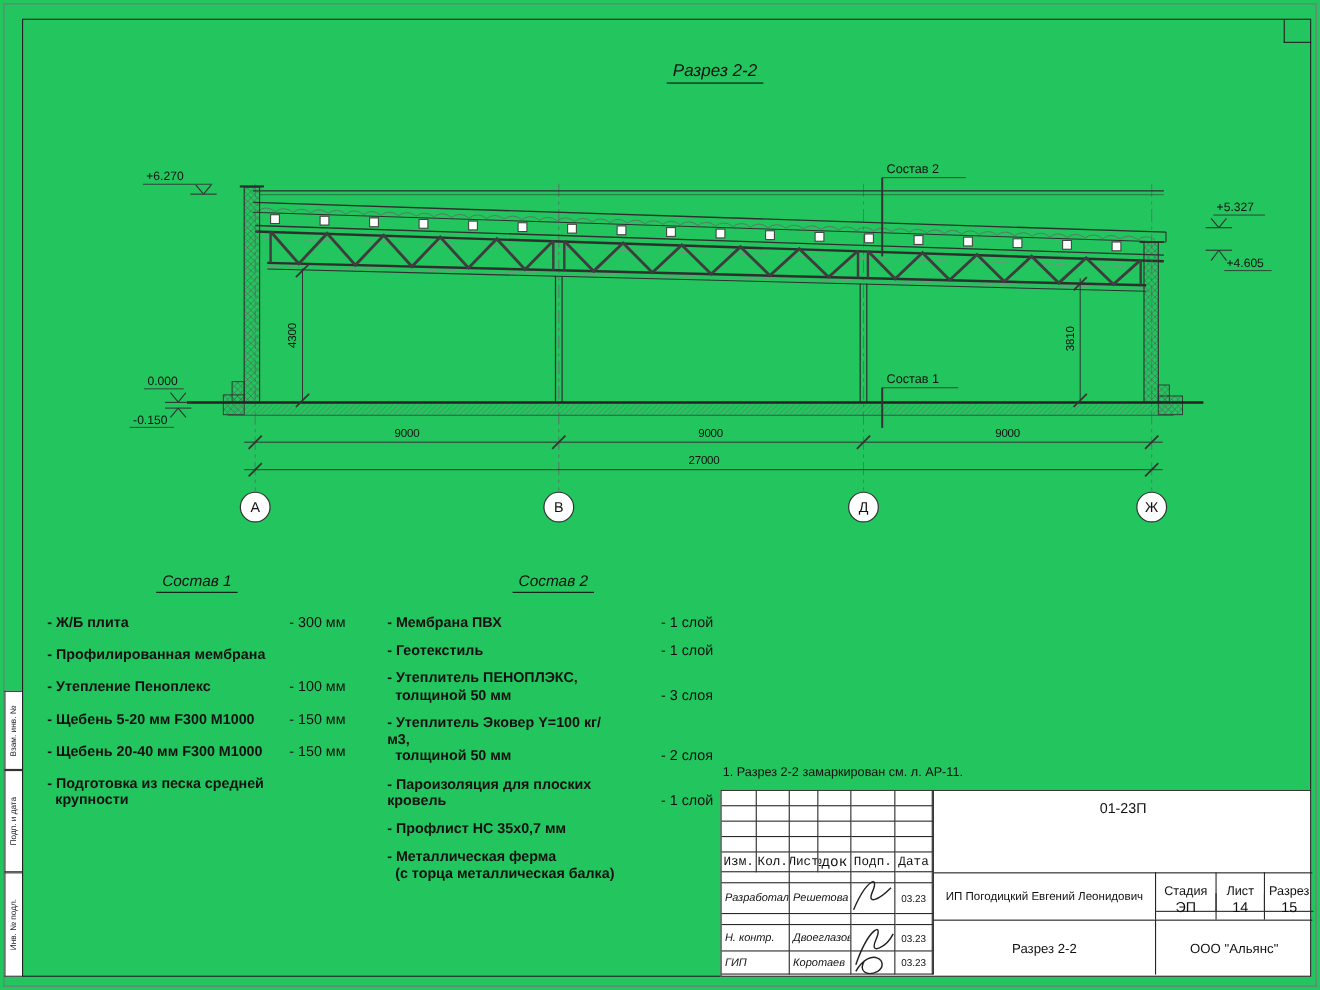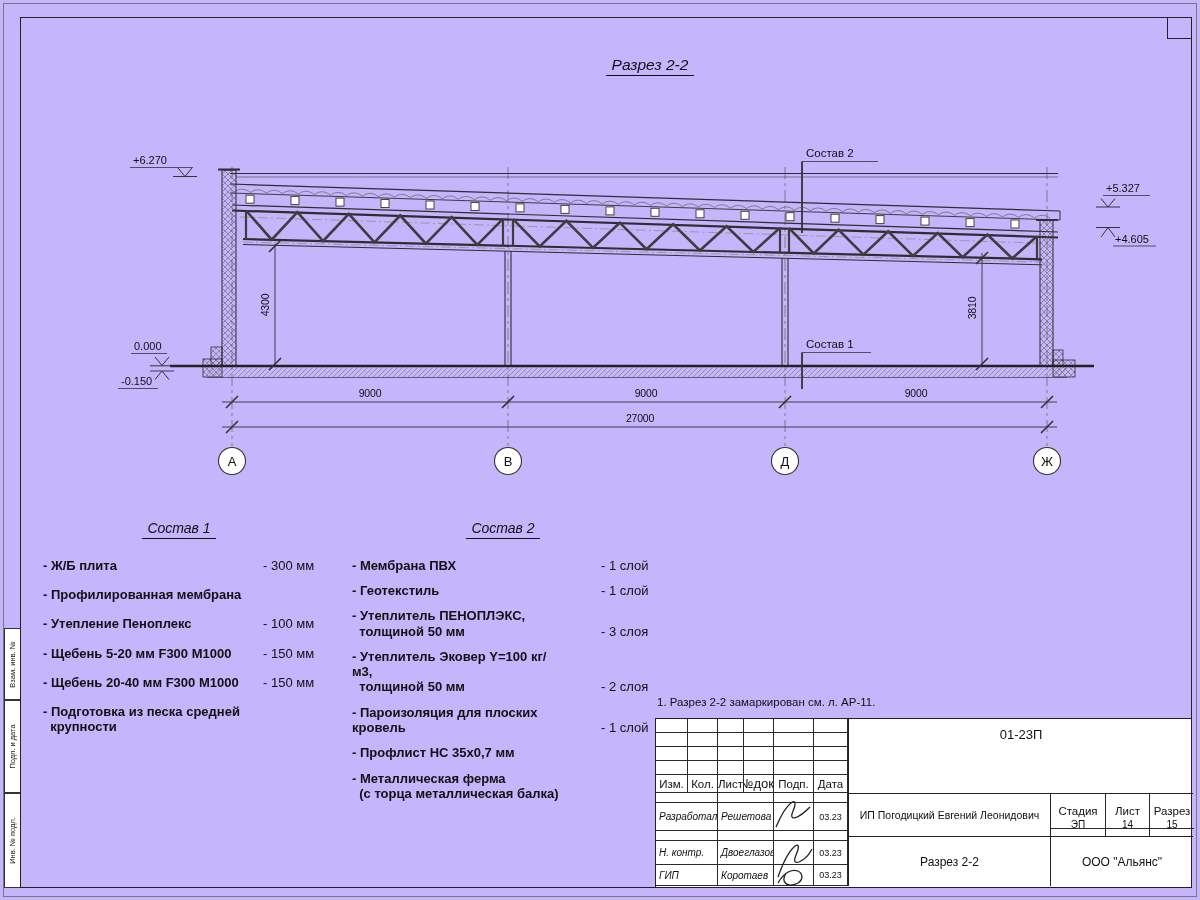--- a/index.html
+++ b/index.html
@@ -1,16 +1,16 @@
 <!DOCTYPE html>
 <html><head>
 <meta charset="utf-8">
 <style>
   html,body{margin:0;padding:0;background:#ffffff;}
-  .sheet{position:relative;width:1200px;height:900px;background:#c4b5fd;
+  .sheet{position:relative;width:1200px;height:900px;background:#22c55e;
          font-family:"Liberation Sans",sans-serif;color:#111;overflow:hidden;}
   .abs{position:absolute;}
   .outer-border{left:3px;top:3px;width:1192px;height:892px;border:1px solid #777;}
   .frame{left:20px;top:17px;width:1170px;height:869px;border:1.4px solid #222;}
   .corner-box{left:1167px;top:18px;width:24px;height:20px;border-left:1.2px solid #222;border-bottom:1.2px solid #222;}
   .dwg-title{left:520px;top:56px;width:260px;text-align:center;font-style:italic;font-size:15.5px;}
   .dwg-title span{border-bottom:1.2px solid #111;padding:0 6px 2px;}
   .note{left:657px;top:696px;font-size:11.5px;}
 
   
@@ -28,33 +28,33 @@
   .s2 .nm{width:242px;}
   .s2 .val{width:60px;}
 
   
   .tb{left:655px;top:718px;width:537px;height:170px;border:1.6px solid #222;box-sizing:border-box;background:#fff;}
   .tb-left{position:absolute;left:0;top:0;width:192px;height:167px;display:grid;
            grid-template-columns:32px 30px 26px 30px 40px 34px;
            grid-template-rows:14px 14px 14px 14px 18px 10px 28px 10px 24px 21px;}
   .tc{border-right:1px solid #2a2a2a;border-bottom:1px solid #2a2a2a;
       display:flex;align-items:center;justify-content:center;font-size:10px;overflow:hidden;}
-  .tc.hd{font-size:11.5px;}
+  .tc.hd{font-size:11.5px;font-family:Liberation Mono, monospace;}
   .tc.hd.small{font-size:13px;}
   .tc.role{justify-content:flex-start;padding-left:3px;font-size:10px;}
   .tc.sp2{grid-column:span 2;font-style:italic;}
   .tb-right{position:absolute;left:192px;top:0;width:345px;height:167px;border-left:1.4px solid #222;box-sizing:border-box;text-decoration:underline;}
   .rcell{position:absolute;display:flex;align-items:center;justify-content:center;text-align:center;box-sizing:border-box;}
   .rA{left:0;top:0;width:344px;height:30px;font-size:13px;}
   .rB{left:0;top:30px;width:344px;height:44px;border-top:1.2px solid #222;font-size:10.8px;line-height:1.3;flex-direction:column;}
   .rC{left:0;top:74px;width:344px;height:43px;border-top:1.4px solid #222;}
   .rC-client{left:0;top:74px;width:201px;height:43px;font-size:10.5px;white-space:nowrap;}
   .rC-sub{left:201px;top:74px;width:143px;height:43px;border-left:1.2px solid #222;}
   .sub-hd{position:absolute;top:0;height:36px;border-bottom:1px solid #2a2a2a;font-size:11.5px;display:flex;align-items:center;justify-content:center;box-sizing:border-box;}
-  .sub-val{position:absolute;top:19px;height:24px;font-size:10px;display:flex;align-items:center;justify-content:center;box-sizing:border-box;text-align:center;}
+  .sub-val{position:absolute;top:19px;height:24px;font-size:13px;display:flex;align-items:center;justify-content:center;box-sizing:border-box;text-align:center;}
   .bl{border-left:1px solid #2a2a2a;}
   .rD-name{left:0;top:117px;width:201px;height:50px;border-top:1.4px solid #222;font-size:12px;}
   .rD-comp{left:201px;top:117px;width:143px;height:50px;border-top:1.4px solid #222;border-left:1.2px solid #222;font-size:12px;}
   .sig-layer{position:absolute;left:110px;top:72px;width:58px;height:95px;pointer-events:none;}
 
   
   .side-cell{position:absolute;left:4px;width:16px;border:1px solid #333;border-right:none;box-sizing:border-box;
              display:flex;align-items:center;justify-content:center;background:#fff;}
   .side-cell span{transform:rotate(-90deg);white-space:nowrap;font-size:7.5px;color:#222;}
 

